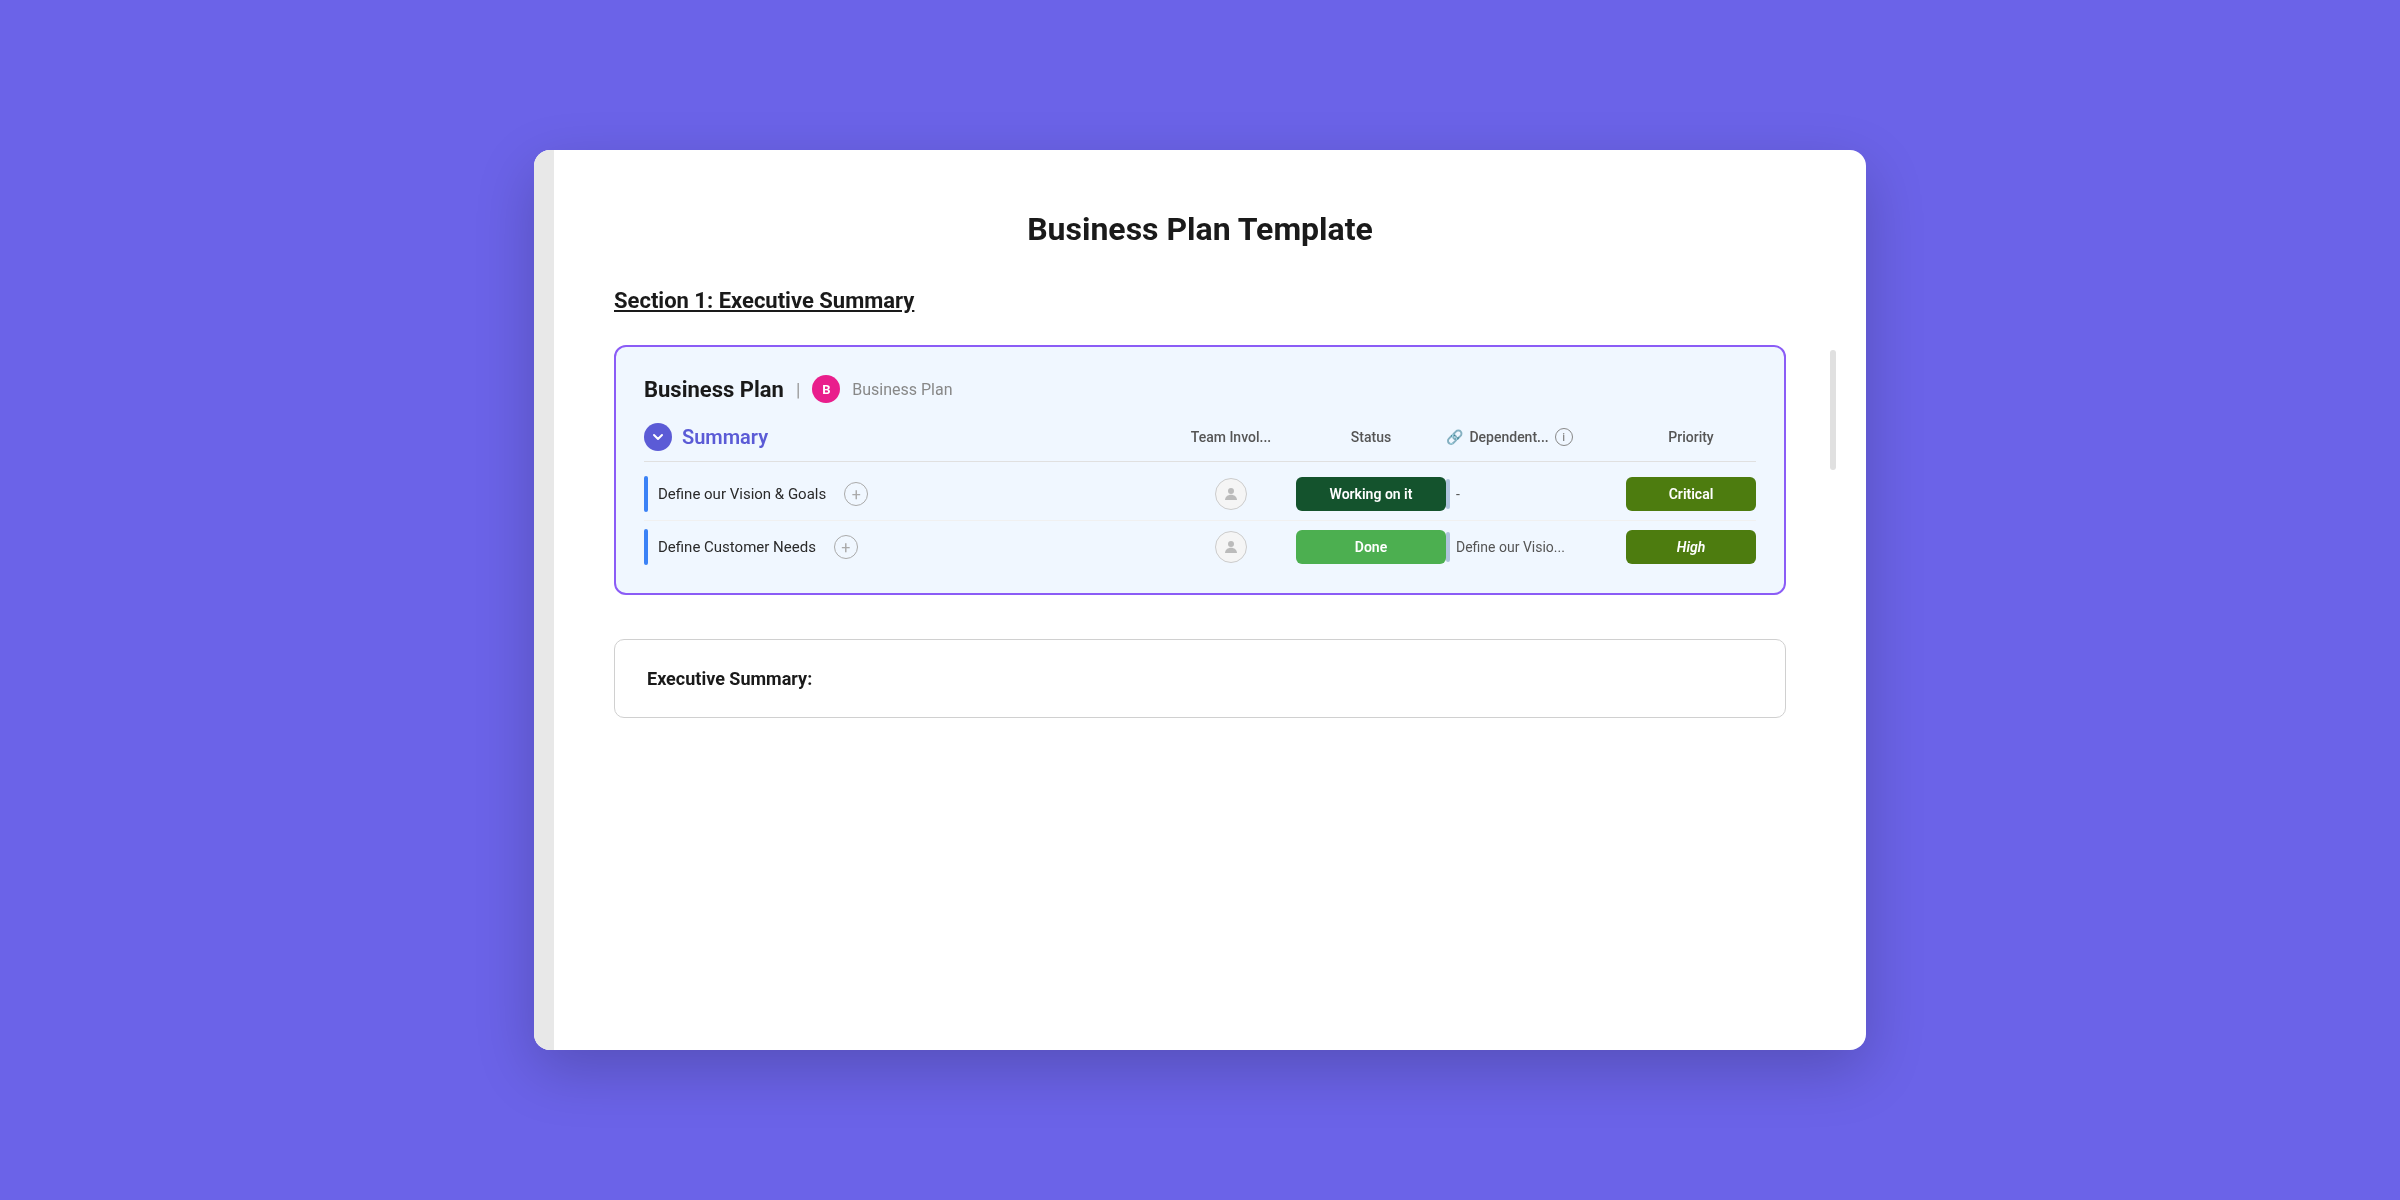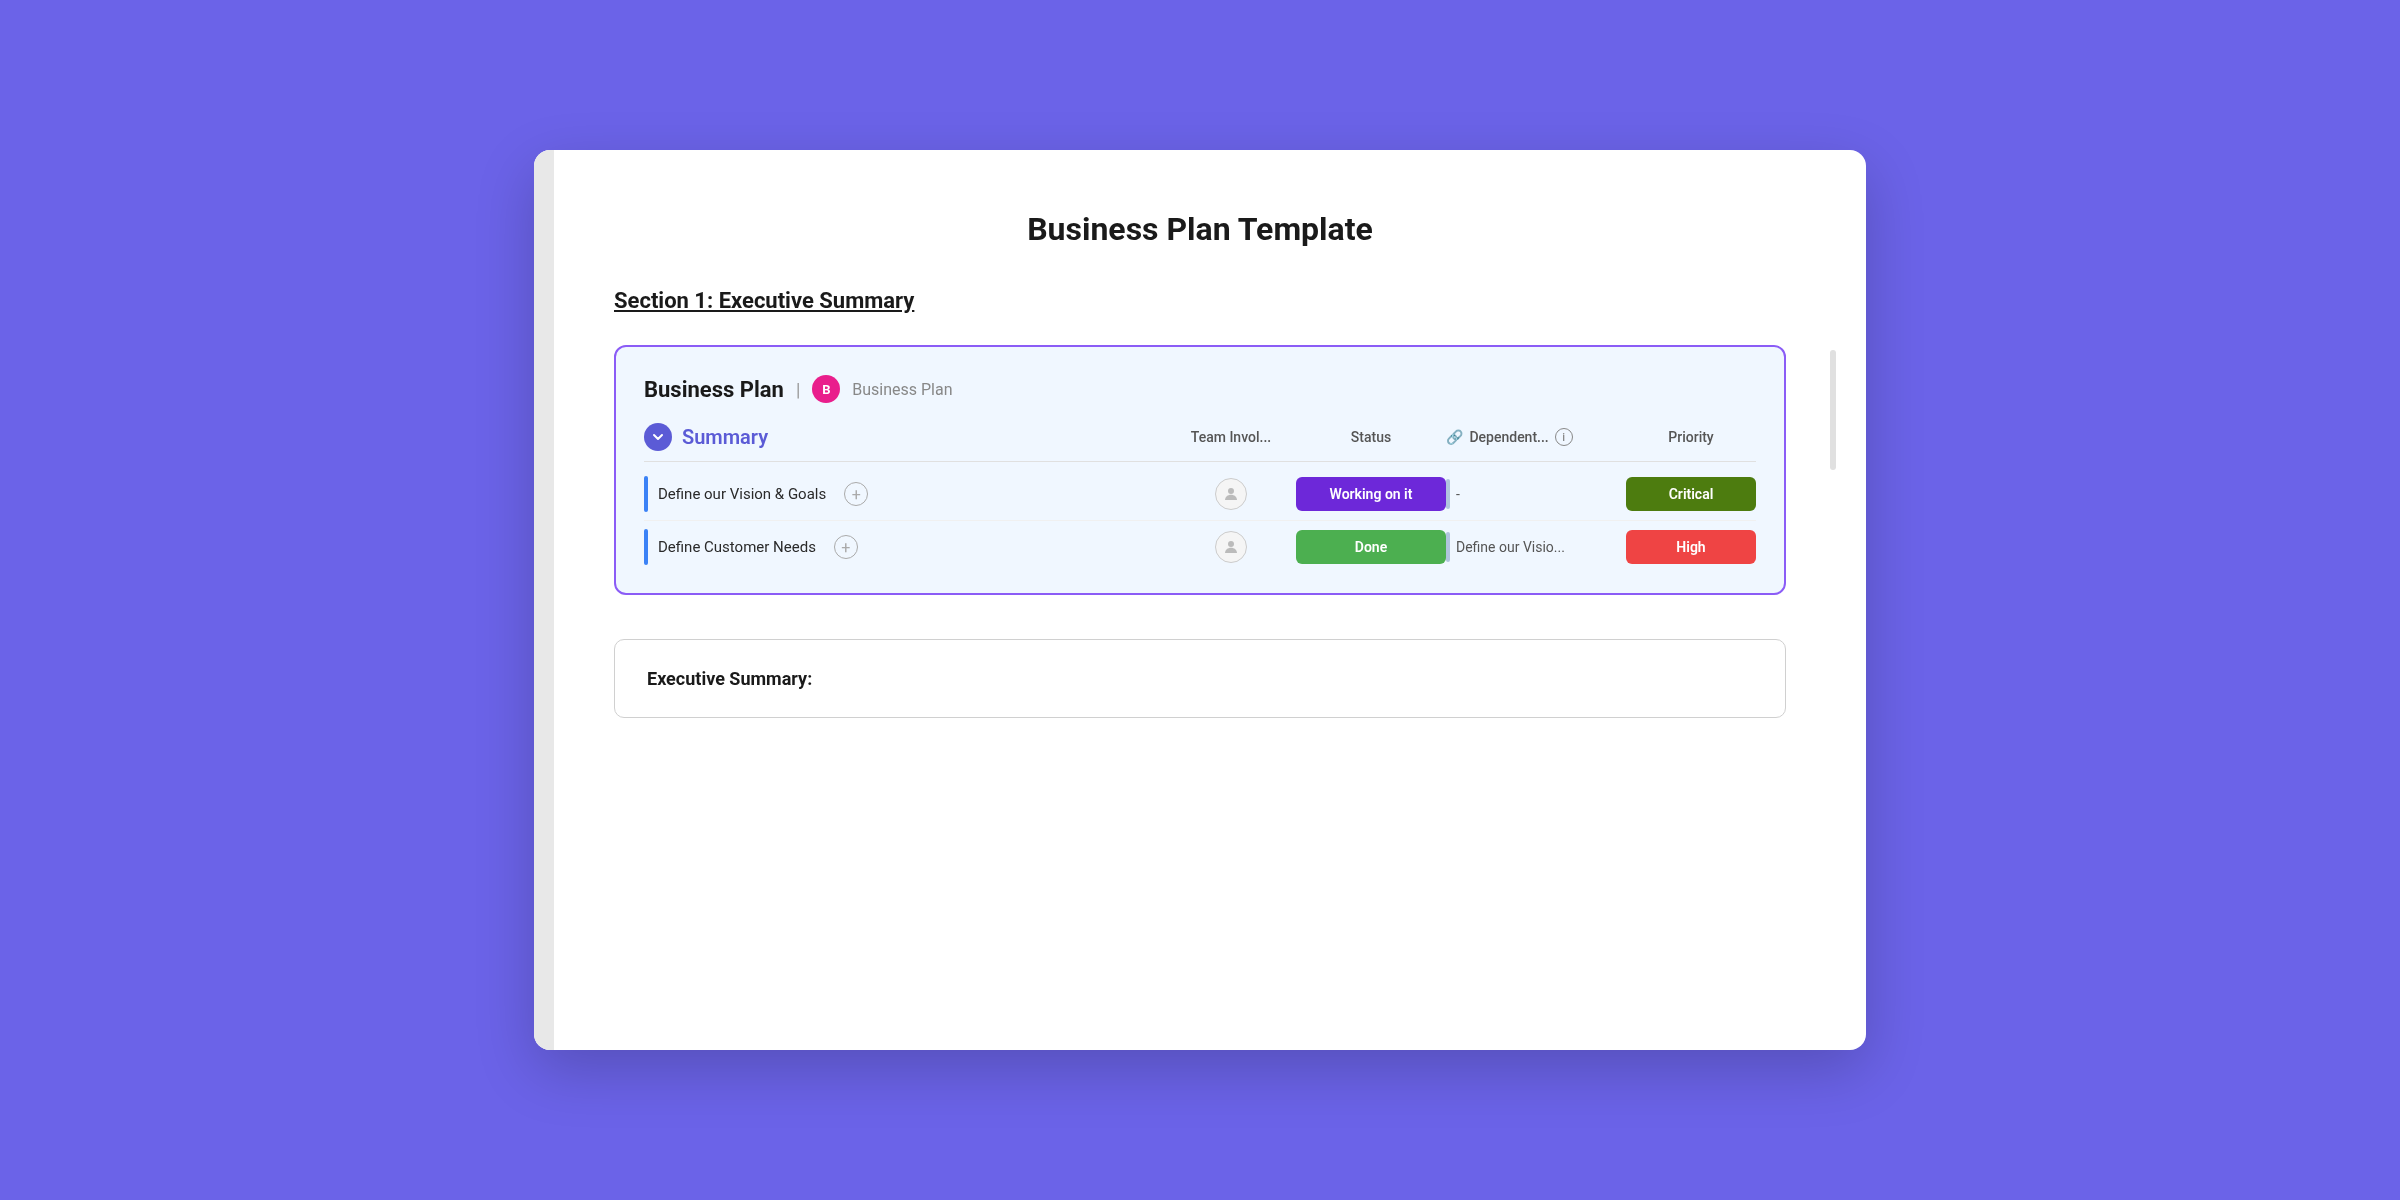--- a/index.html
+++ b/index.html
@@ -224,21 +224,21 @@
       height: 34px;
       border-radius: 6px;
       display: flex;
       align-items: center;
       justify-content: center;
       font-size: 14px;
       font-weight: 600;
       color: white;
     }
 
-    .status-working { background: #6d28d9; }
+    .status-working { background: #14532d; }
     .status-done { background: #4caf50; }
 
     .dep-bar {
       width: 4px;
       height: 30px;
       background: #b0c4de;
       border-radius: 2px;
     }
 
     .dep-text {
@@ -252,21 +252,21 @@
       border-radius: 6px;
       display: flex;
       align-items: center;
       justify-content: center;
       font-size: 14px;
       font-weight: 600;
       color: white;
     }
 
     .priority-critical { background: #4d7c0f; text-align: center; }
-    .priority-high { background: #ef4444; }
+    .priority-high { background: #4d7c0f; font-style: italic; }
 
     .col-dep-container {
       width: 180px;
       display: flex;
       align-items: center;
       gap: 6px;
     }
 
     
     .exec-summary-box {

